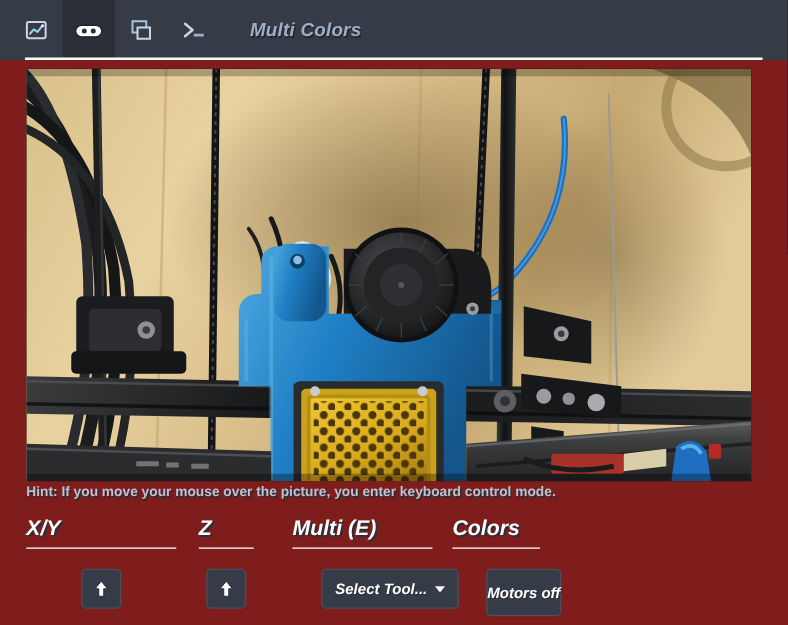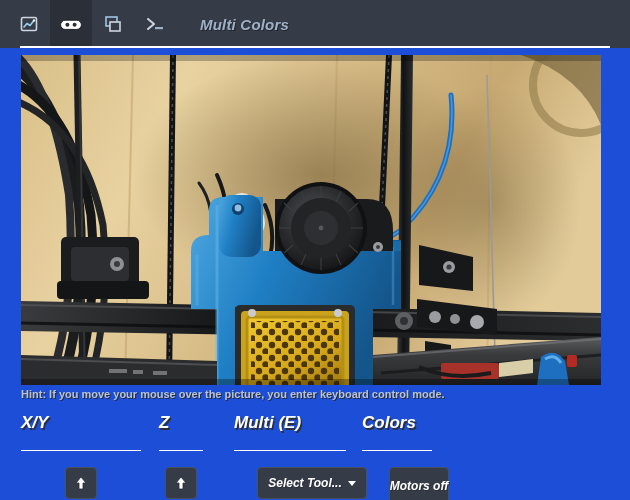--- a/index.html
+++ b/index.html
@@ -13,21 +13,21 @@
     overflow: hidden;
     background: #353b47;
     font-family: "Liberation Sans", "DejaVu Sans", sans-serif;
     color: #e8eaee;
   }
 
   .app {
     position: relative;
     width: 630px;
     height: 500px;
-    background: #1d4ed8;
+    background: #7f1d1d;
     overflow: hidden;
   }
 
   
   .tabstrip {
     position: relative;
     height: 48px;
     background: #353b47;
     display: flex;
     align-items: stretch;
@@ -115,21 +115,21 @@
   .ctl-col.general { left: 362px; width: 70px;  }
 
   .ctl-title {
     font-size: 17px;
     font-weight: bold;
     font-style: italic;
     color: #ffffff;
     text-shadow: 1.5px 1.5px 0 #2a2f38;
     white-space: nowrap;
     line-height: 22px;
-    margin: 0 0 16px 0;
+    margin: 0 0 4px 0;
   }
   .ctl-rule {
     height: 1px;
     background: #ffffff;
     margin-bottom: 16px;
   }
 
   .btn-row {
     display: flex;
     justify-content: center;

